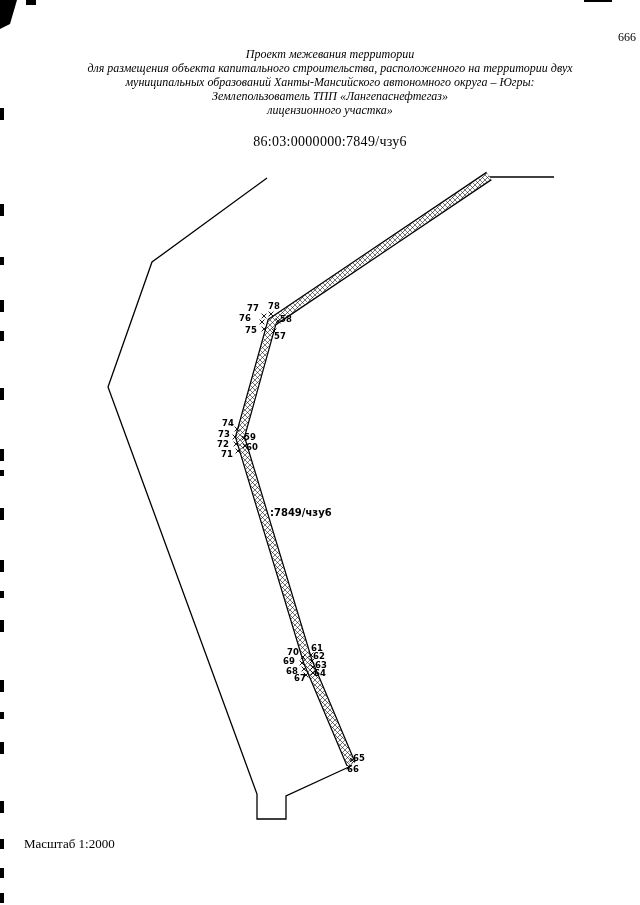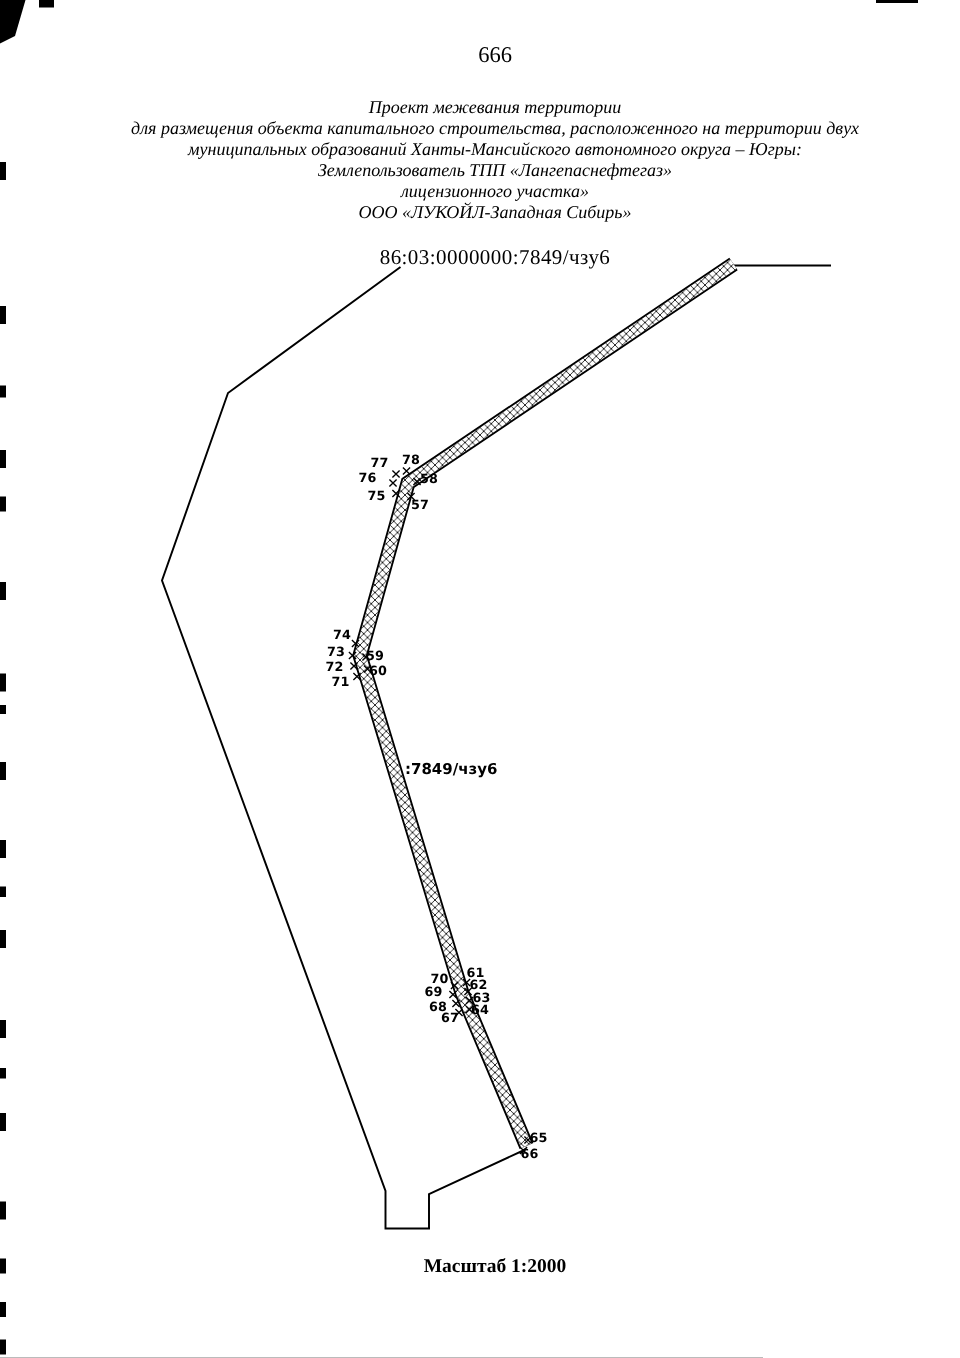--- a/index.html
+++ b/index.html
@@ -10,30 +10,30 @@
     overflow:hidden;
     font-family:"Liberation Serif", serif;
     color:#000;
   }
   .map-svg{position:absolute;left:0;top:0;}
   .header{
     position:absolute;top:30px;left:24px;right:4px;
     text-align:center;
     font-size:12px;line-height:14px;
   }
-  .page-number{font-size:15px;margin-bottom:20px;}
+  .page-number{font-size:12px;margin-bottom:3px;text-align:right;}
   .title-line{white-space:nowrap;font-style:italic;}
   .cadastral{
     margin-top:18px;
     font-size:14px;font-weight:normal;letter-spacing:.3px;
   }
   .scale{
     position:absolute;top:836px;left:24px;right:4px;
-    text-align:center;
-    font-size:13px;font-weight:bold;
+    text-align:left;
+    font-size:13px;font-weight:normal;
   }
 </style>
 </head>
 <body>
 
 <div class="page">
 
   <svg id="map-svg" class="map-svg" width="640" height="905" viewBox="0 0 640 905">
     <defs>
       <pattern id="xh" width="5" height="5" patternUnits="userSpaceOnUse">
@@ -126,19 +126,18 @@
       </g>
   </svg>
 
   <div class="header">
     <div class="page-number">666</div>
     <div class="title-line">Проект межевания территории</div>
     <div class="title-line">для размещения объекта капитального строительства, расположенного на территории двух</div>
     <div class="title-line">муниципальных образований Ханты-Мансийского автономного округа – Югры:</div>
     <div class="title-line">Землепользователь ТПП «Лангепаснефтегаз»</div>
     <div class="title-line">лицензионного участка»</div>
-    <div class="title-line">ООО «ЛУКОЙЛ-Западная Сибирь»</div>
     <div class="cadastral">86:03:0000000:7849/чзу6</div>
   </div>
 
   <div class="scale">Масштаб 1:2000</div>
 
 </div>
 
 </body></html>

